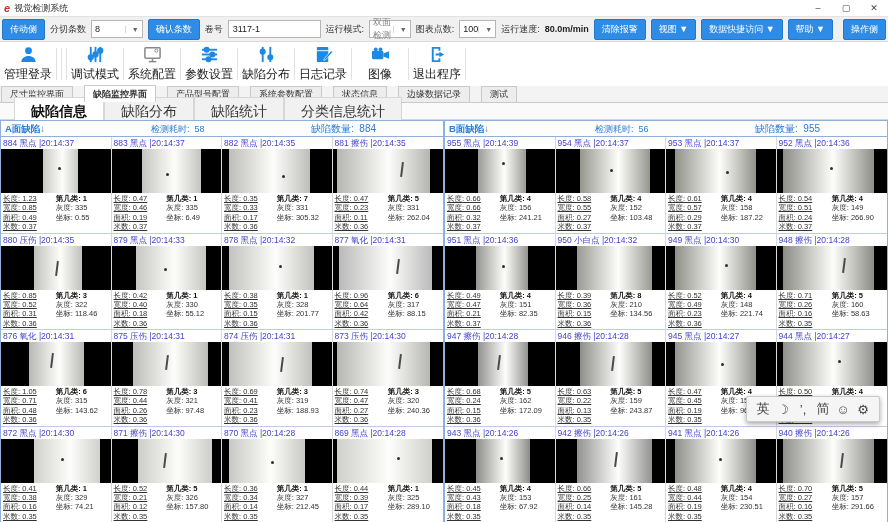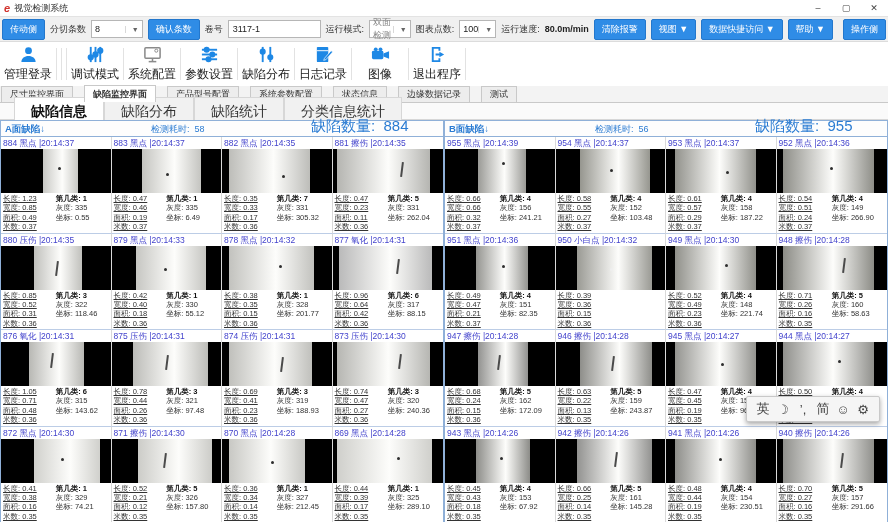--- a/index.html
+++ b/index.html
@@ -45,21 +45,21 @@
   .subtab { padding:14px 16px; font-size:14px; color:#333; border:1px solid #d7d7d7; border-bottom:none; background:#f1f1f1; height:17px; display:flex; align-items:center; }
   .subtab.active { background:#fff; font-weight:bold; color:#111; }
 
   
   .content { flex:1 1 auto; display:flex; background:#fff; }
   .panel { width:444px; border:1px solid #8fb0d8; display:flex; flex-direction:column; }
   .panel + .panel { border-left:1px solid #8fb0d8; }
   .panel-header { height:16px; display:flex; align-items:flex-end; border-bottom:1px solid #8fb0d8; background:#fdfdfd; }
   .panel-title { color:#2b7cd3; font-weight:bold; font-size:9.5px; padding-left:4px; width:150px; }
   .panel-time { color:#2b7cd3; font-size:9px; width:160px; }
-  .panel-count { color:#2b7cd3; font-size:15px; }
+  .panel-count { color:#2b7cd3; font-size:10px; }
   .grid { flex:1 1 auto; display:grid; grid-template-columns:repeat(4,1fr); grid-template-rows:repeat(4,1fr); }
   .cell { border-right:1px solid #d9d9d9; border-bottom:1px solid #bccde6; display:flex; flex-direction:column; overflow:hidden; }
   .cell:nth-child(4n) { border-right:none; }
   .cell-header { height:12px; font-size:8.5px; color:#4343cc; padding:1px 2px 0; white-space:nowrap; overflow:hidden; }
   .cell-img { height:44px; background:#000; position:relative; flex:0 0 auto; }
   .band { position:absolute; top:0; bottom:0; }
   .mark { position:absolute; }
   .mark.dot { width:3px; height:3px; background:#2e2e2e; border-radius:50%; }
   .mark.lightdot { width:3px; height:3px; background:#efefef; border-radius:50%; }
   .mark.scratch { width:2px; height:15px; background:#4a4a4a; transform:rotate(7deg); }
@@ -702,20 +702,25 @@
       <div class="band" style="left: 20%; right: 12%; background: linear-gradient(90deg, rgb(154, 154, 148) 0%, rgb(253, 253, 251) 55%, rgb(154, 154, 148) 100%);"></div>
       <div class="mark lightdot" style="left: 50%; top: 50%;"></div>
     </div>
     <div class="cell-stats">
       <div class="stats-left">
                 <div class="stat-line">长度: 0.39</div>
                 <div class="stat-line">宽度: 0.36</div>
                 <div class="stat-line">面积: 0.15</div>
                 <div class="stat-line">米数: 0.36</div>
               </div>
+      <div class="stats-right">
+                <div class="stat-line bold">第几类: 8</div>
+                <div class="stat-line">灰度: 210</div>
+                <div class="stat-line">坐标: 134.56</div>
+              </div>
     </div>
   </div>
 
   <div class="cell">
     <div class="cell-header">949 黑点 |20:14:30</div>
     <div class="cell-img">
       <div class="band" style="left: 8%; right: 18%; background: linear-gradient(90deg, rgb(144, 144, 138) 0%, rgb(253, 253, 251) 55%, rgb(144, 144, 138) 100%);"></div>
       <div class="mark dot" style="left: 54%; top: 42%;"></div>
     </div>
     <div class="cell-stats">

